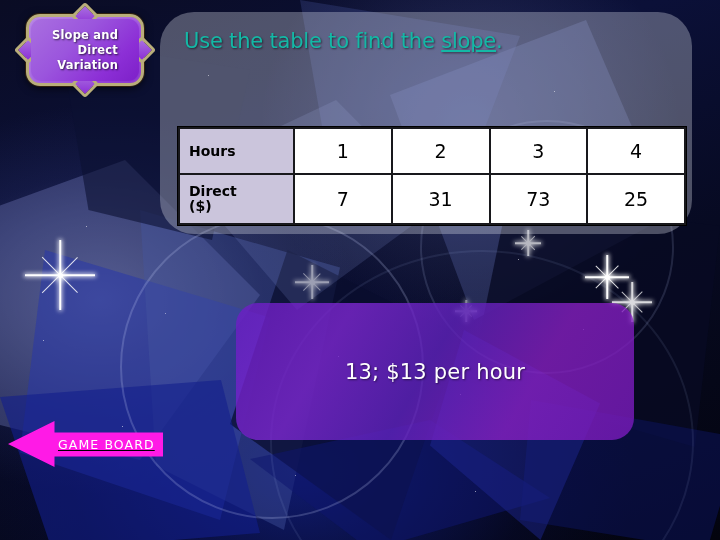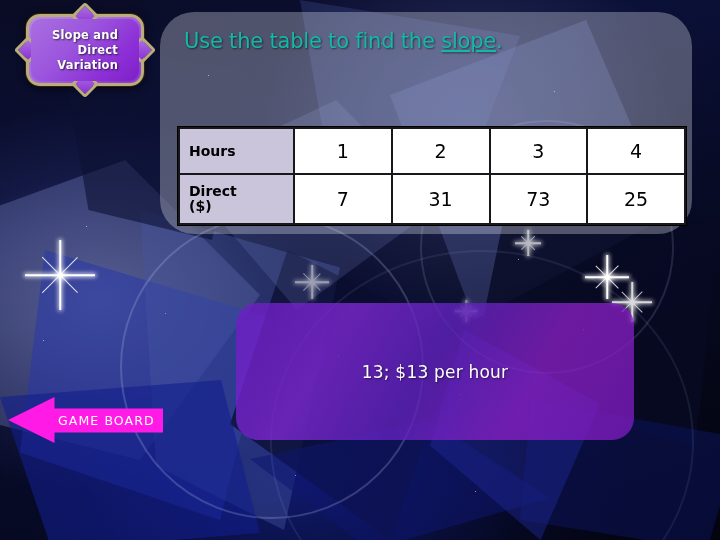--- a/index.html
+++ b/index.html
@@ -245,36 +245,37 @@
         rgba(140,32,200,0.76) 72%,
         rgba(118,26,186,0.82) 100%);
     display: flex;
     align-items: center;
     justify-content: center;
     box-sizing: border-box;
   }
   #answer-text {
     color: #ffffff;
     font-family: "DejaVu Sans", sans-serif;
-    font-size: 17px;
+    font-size: 21px;
     letter-spacing: 0.2px;
     text-shadow: 1px 1px 2px rgba(0,0,0,0.5);
   }
 
   
   #game-board-button {
     position: absolute;
-    left: 8px; top: 394px;
+    left: 8px; top: 418px;
     width: 155px; height: 52px;
     background: #ff1ae6;
     clip-path: polygon(0% 50%, 30% 6%, 30% 28%, 100% 28%, 100% 74%, 30% 74%, 30% 94%);
     display: flex;
     align-items: center;
     justify-content: flex-start;
     cursor: pointer;
+    text-decoration: underline;
   }
   #game-board-label {
     color: #ffffff;
     font-family: "DejaVu Sans", sans-serif;
     font-size: 12.5px;
     letter-spacing: 1.1px;
     margin-left: 50px;
     white-space: nowrap;
   }
 </style>

